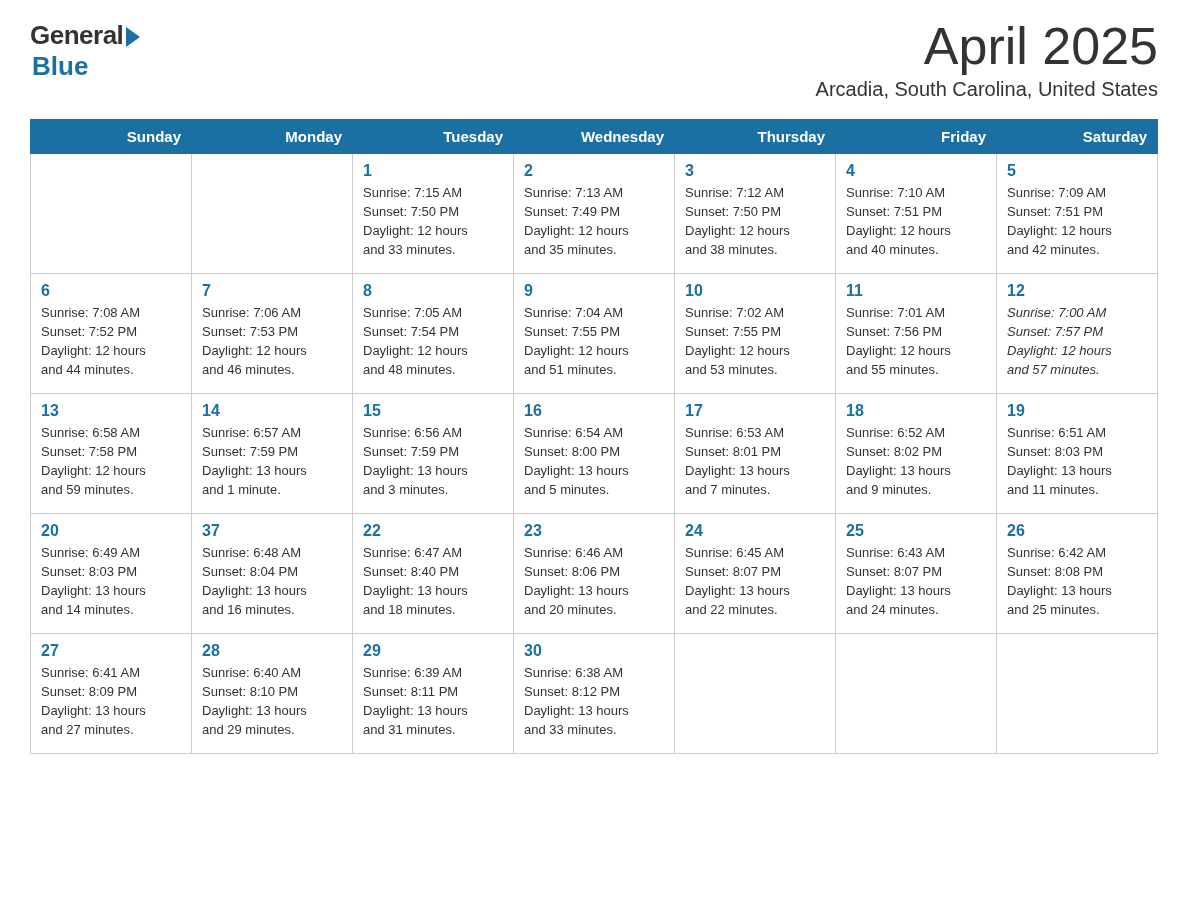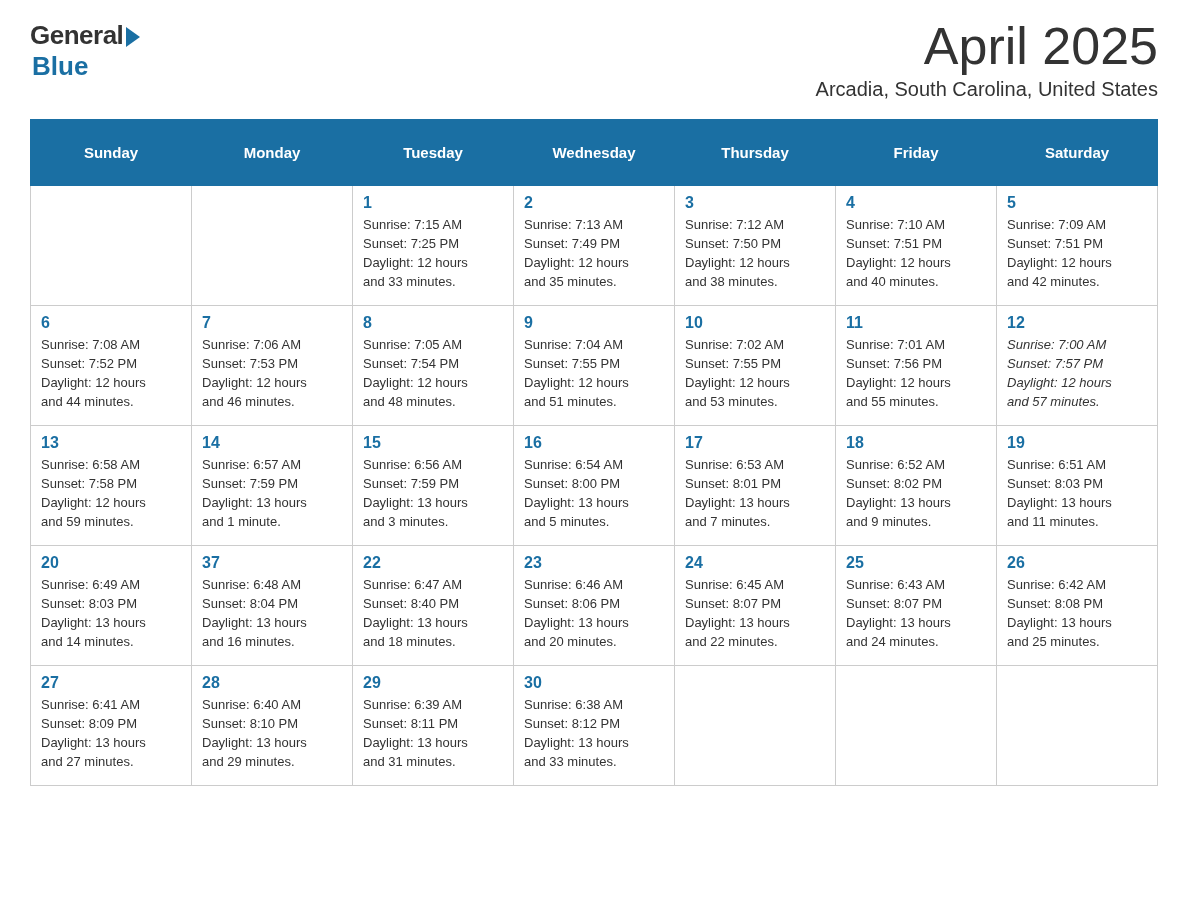--- a/index.html
+++ b/index.html
@@ -65,22 +65,22 @@
     table {
       width: 100%;
       border-collapse: collapse;
       table-layout: fixed;
     }
     thead tr th {
       background-color: #1a6fa3;
       color: white;
       font-size: 15px;
       font-weight: bold;
-      padding: 24px 10px;
-      text-align: center;
+      padding: 8px 10px;
+      text-align: right;
       border: 1px solid #1a6fa3;
     }
     tbody tr td {
       vertical-align: top;
       padding: 8px 10px;
       border: 1px solid #ccc;
       font-size: 13px;
       color: #333;
       min-height: 90px;
       height: 120px;
@@ -131,21 +131,21 @@
         <th>Saturday</th>
       </tr>
   </thead>
   <tbody id="calendar-body">
   <tr>
         <td></td>
         <td></td>
         <td>
           <span class="day-number">1</span>
           <div class="day-info" style="white-space: pre-line;">Sunrise: 7:15 AM
-Sunset: 7:25 PM
+Sunset: 7:50 PM
 Daylight: 12 hours
 and 33 minutes.</div>
         </td>
         <td>
           <span class="day-number">2</span>
           <div class="day-info" style="white-space: pre-line;">Sunrise: 7:13 AM
 Sunset: 7:49 PM
 Daylight: 12 hours
 and 35 minutes.</div>
         </td>

